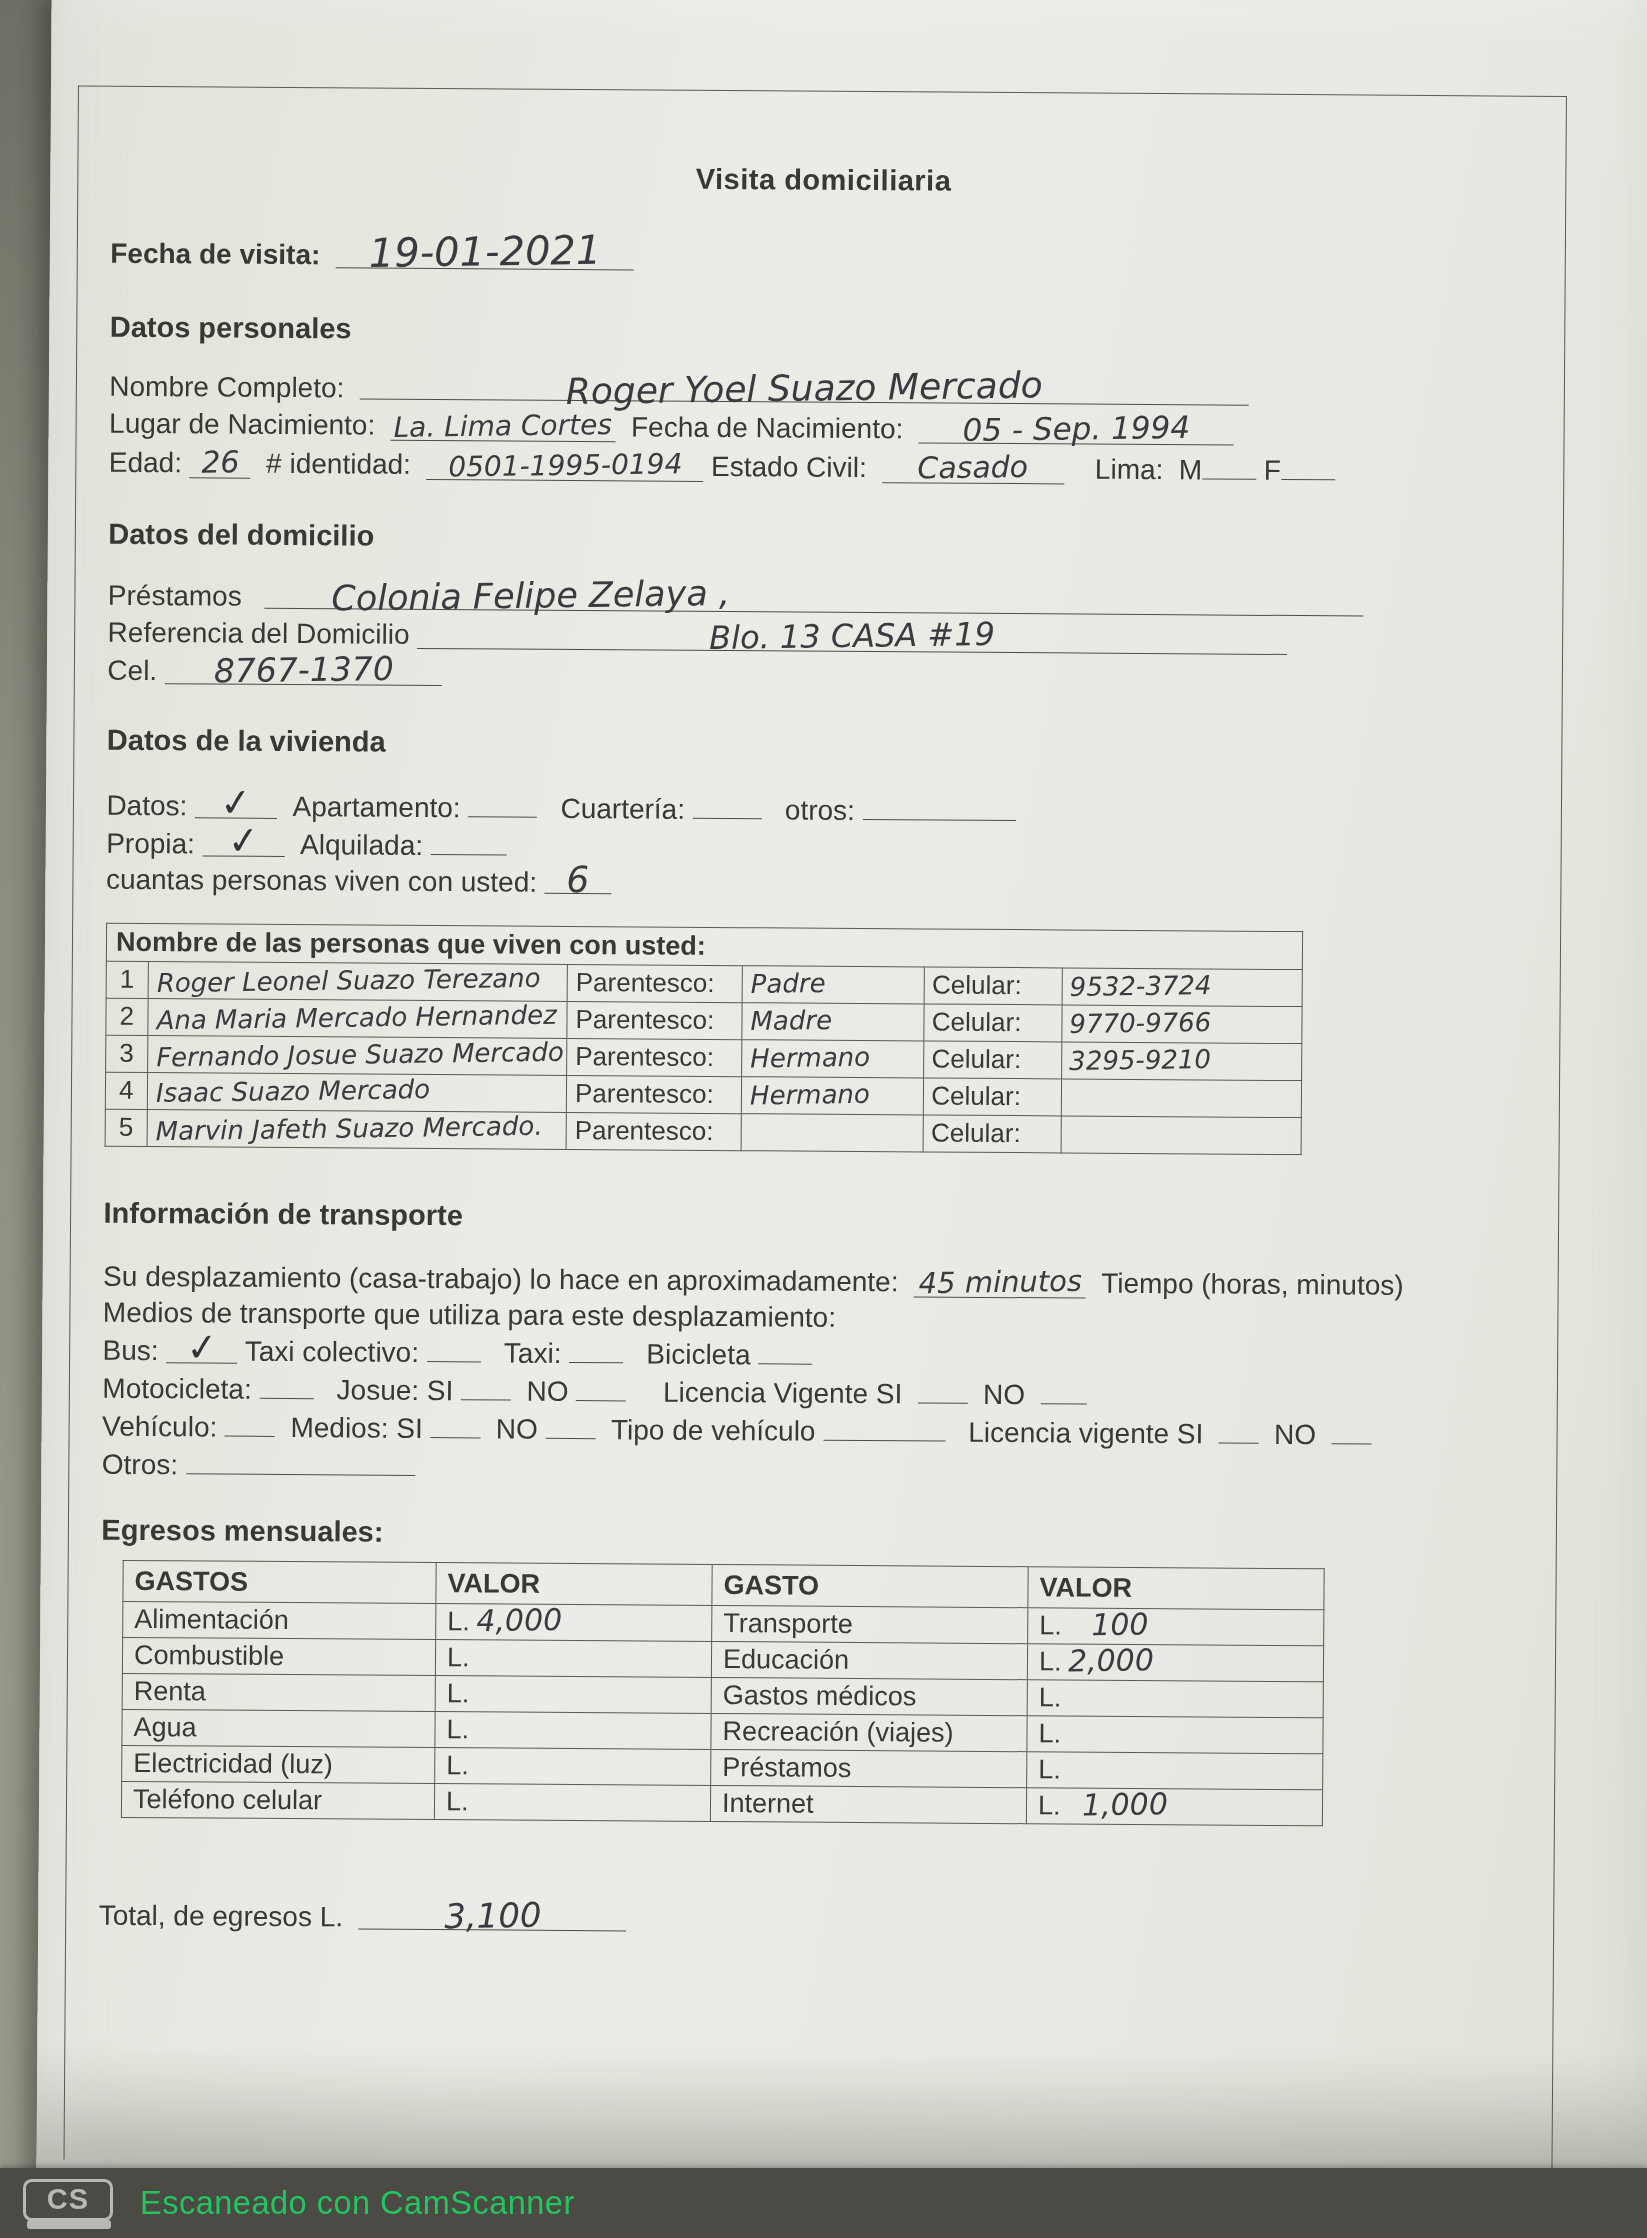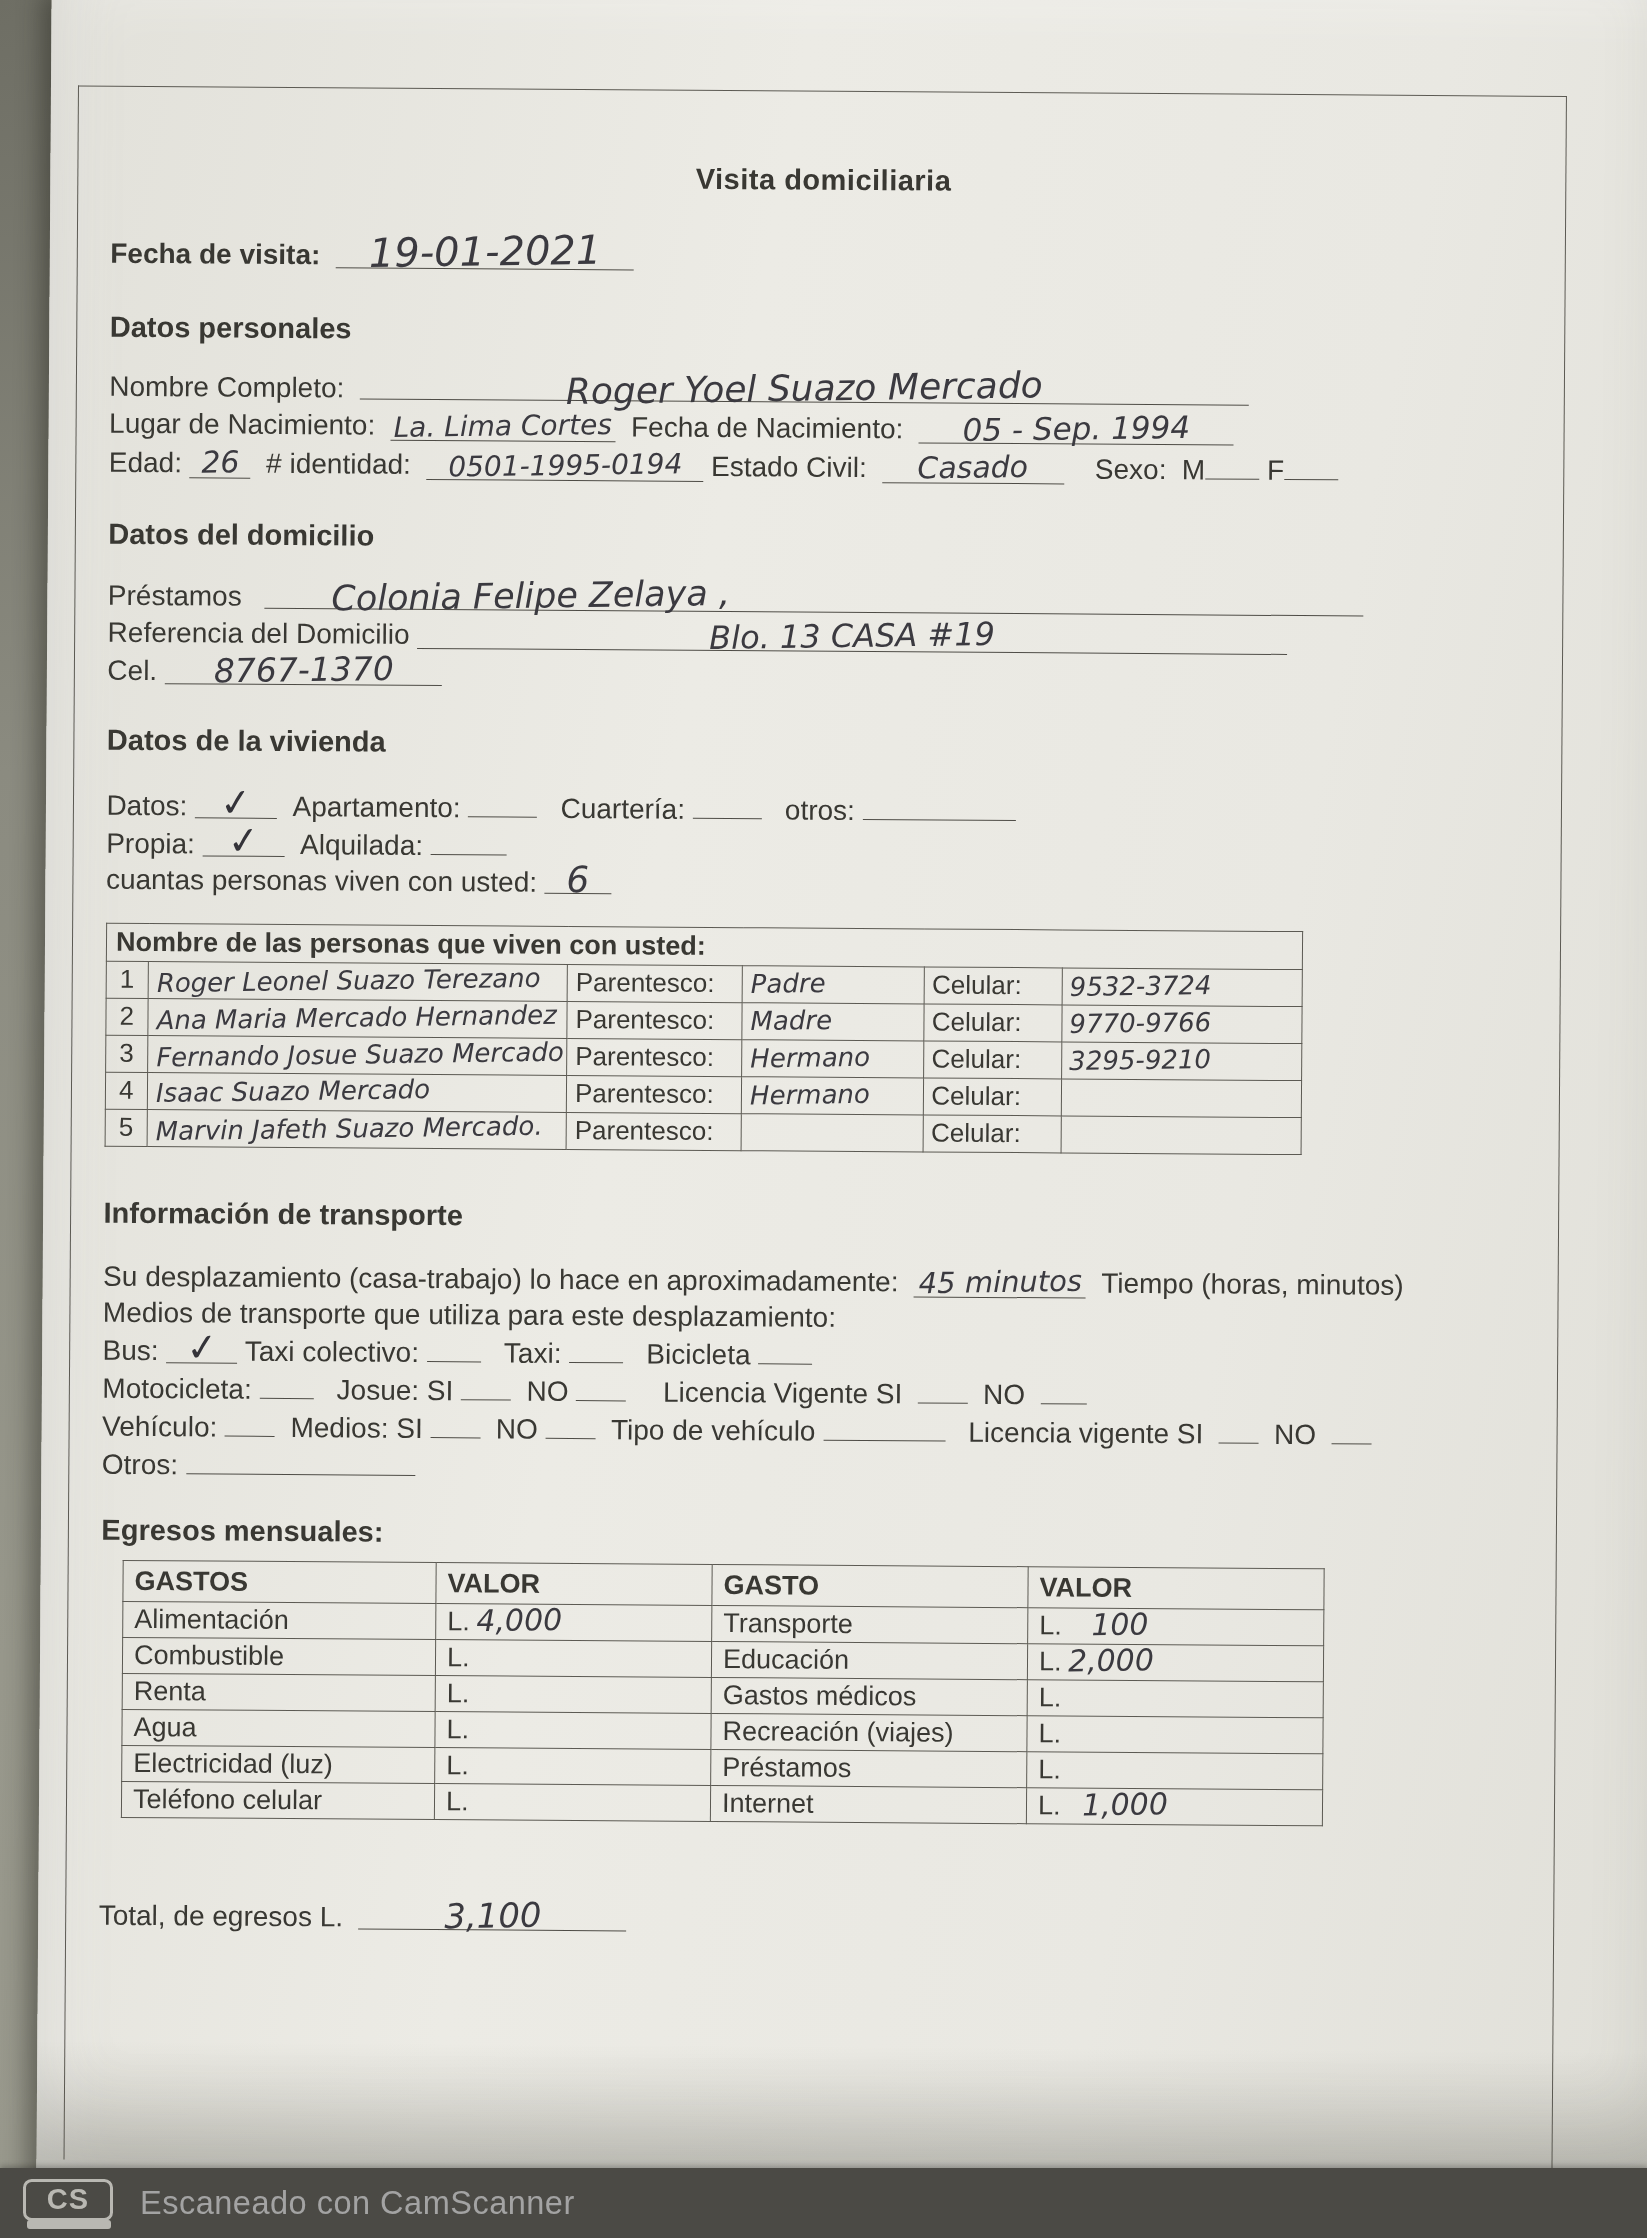--- a/index.html
+++ b/index.html
@@ -42,21 +42,21 @@
   .cur{display:inline-block;min-width:29px;}
   
   .footer{position:absolute;left:0;bottom:0;width:1648px;height:71px;background:#4b4a45;
     display:flex;align-items:center;gap:25px;padding-left:23px;box-sizing:border-box;z-index:5;
     box-shadow:0 -1.9px 5.7px rgba(0,0,0,.25);}
   .cs-logo{width:92px;height:50px;position:relative;flex:0 0 auto;}
   .cs-box{position:absolute;left:0;top:0;width:84px;height:36px;border:3.8px solid #b9b8b2;
     border-radius:8.6px;color:#b9b8b2;font-weight:bold;font-size:29px;display:flex;
     align-items:center;justify-content:center;letter-spacing:1px;}
   .cs-base{position:absolute;left:3.8px;bottom:0;width:84px;height:8.6px;background:#b9b8b2;border-radius:2.9px;}
-  .footer-text{color:#a3a3a3;font-size:32.5px;letter-spacing:0.5px;}
+  .footer-text{color:#22c55e;font-size:32.5px;letter-spacing:0.5px;}
   
   .ml8{margin-left:7.6px;}.ml16{margin-left:15.3px;}.ml24{margin-left:23px;}.ml30{margin-left:29px;}
 </style>
 </head>
 <body>
 
 <div class="scene">
   <div class="paper">
     <div class="form">
 
@@ -79,21 +79,21 @@
         <span class="ml8">Fecha de Nacimiento:</span>
         <span class="fill ml8" style="width:315px;"><span class="hw" style="font-size:31px;">05 - Sep. 1994</span></span>
       </div>
       <div class="line" style="line-height:38px;">
         <span>Edad:</span>
         <span class="fill" style="width:61px;"><span class="hw" style="font-size:30px;">26</span></span>
         <span class="ml8"># identidad:</span>
         <span class="fill ml8" style="width:277px;"><span class="hw" style="font-size:28px;">0501-1995-0194</span></span>
         <span>Estado Civil:</span>
         <span class="fill ml8" style="width:182px;"><span class="hw" style="font-size:30px;">Casado</span></span>
-        <span class="ml24">Sexo:</span>
+        <span class="ml24">Lima:</span>
         <span class="ml8">M</span><span class="blank" style="width:54px;"></span>
         <span>F</span><span class="blank" style="width:54px;"></span>
       </div>
 
       <div class="sec" style="margin-top:36px;">Datos del domicilio</div>
 
       <div class="line" style="margin-top:27px;">
         <span>Préstamos</span>
         <span class="fill ml16" style="width:1032px;text-align:left;padding-left:67px;"><span class="hw" style="font-size:35px;">Colonia Felipe Zelaya  ,</span></span>
       </div>

